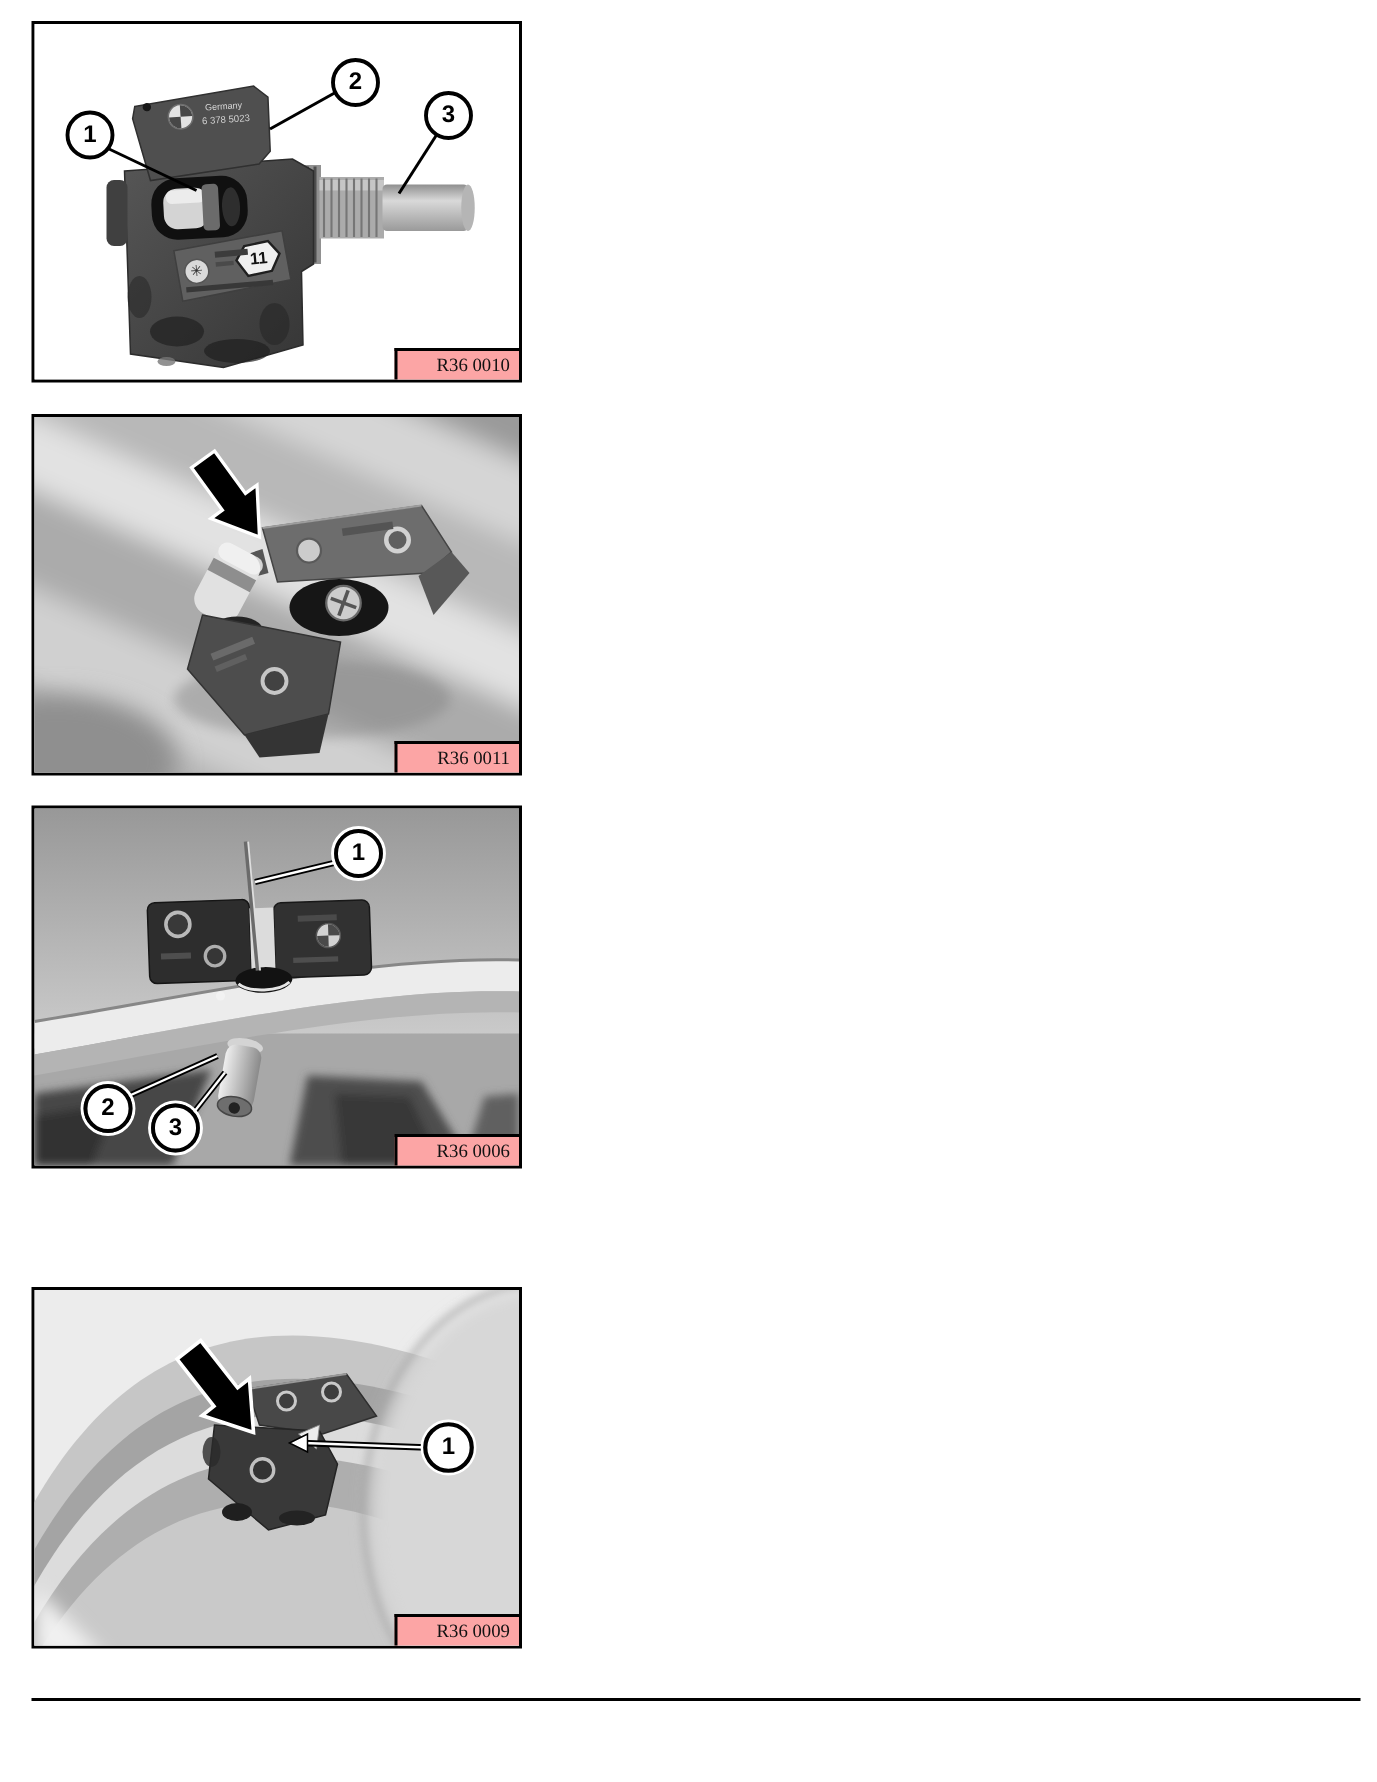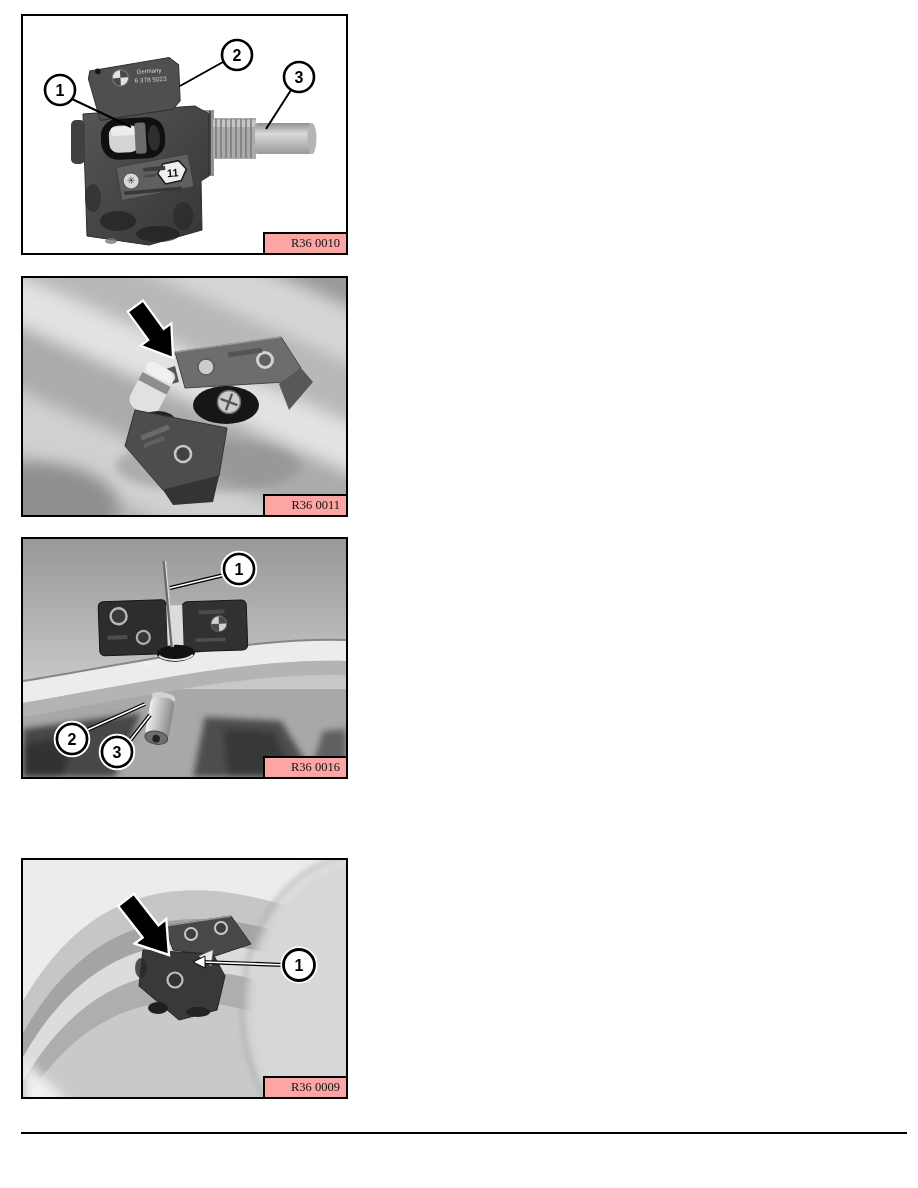--- a/index.html
+++ b/index.html
@@ -281,21 +281,21 @@
       <circle cx="49" cy="200" r="15" fill="#fff" stroke="#000" stroke-width="2.6"></circle>
       <text x="49" y="200" class="co">2</text>
     </g>
     <g>
       <circle cx="94" cy="213" r="17.3" fill="none" stroke="#fff" stroke-width="2"></circle>
       <circle cx="94" cy="213" r="15" fill="#fff" stroke="#000" stroke-width="2.6"></circle>
       <text x="94" y="213" class="co">3</text>
     </g>
   </svg>
   <figcaption class="cap">
-    <span>R36 0016</span>
+    <span>R36 0006</span>
   </figcaption>
 </figure>
 
 <figure class="fig" id="fig4">
   <svg viewBox="0 0 323 237" preserveAspectRatio="none">
     <defs>
       <filter id="f4b" x="-30%" y="-30%" width="160%" height="160%">
           <feGaussianBlur stdDeviation="6"></feGaussianBlur>
         </filter>
       <filter id="f4c" x="-30%" y="-30%" width="160%" height="160%">

